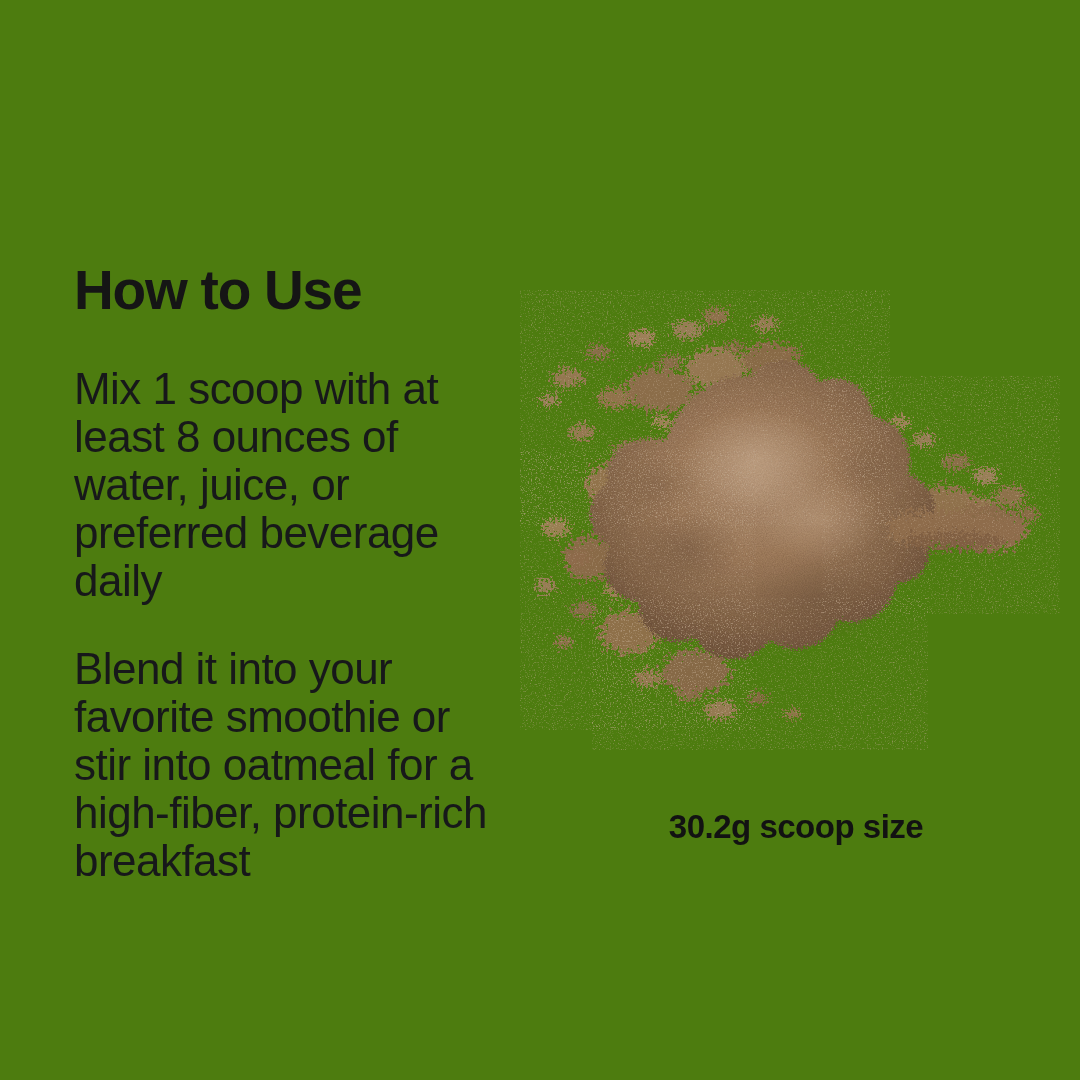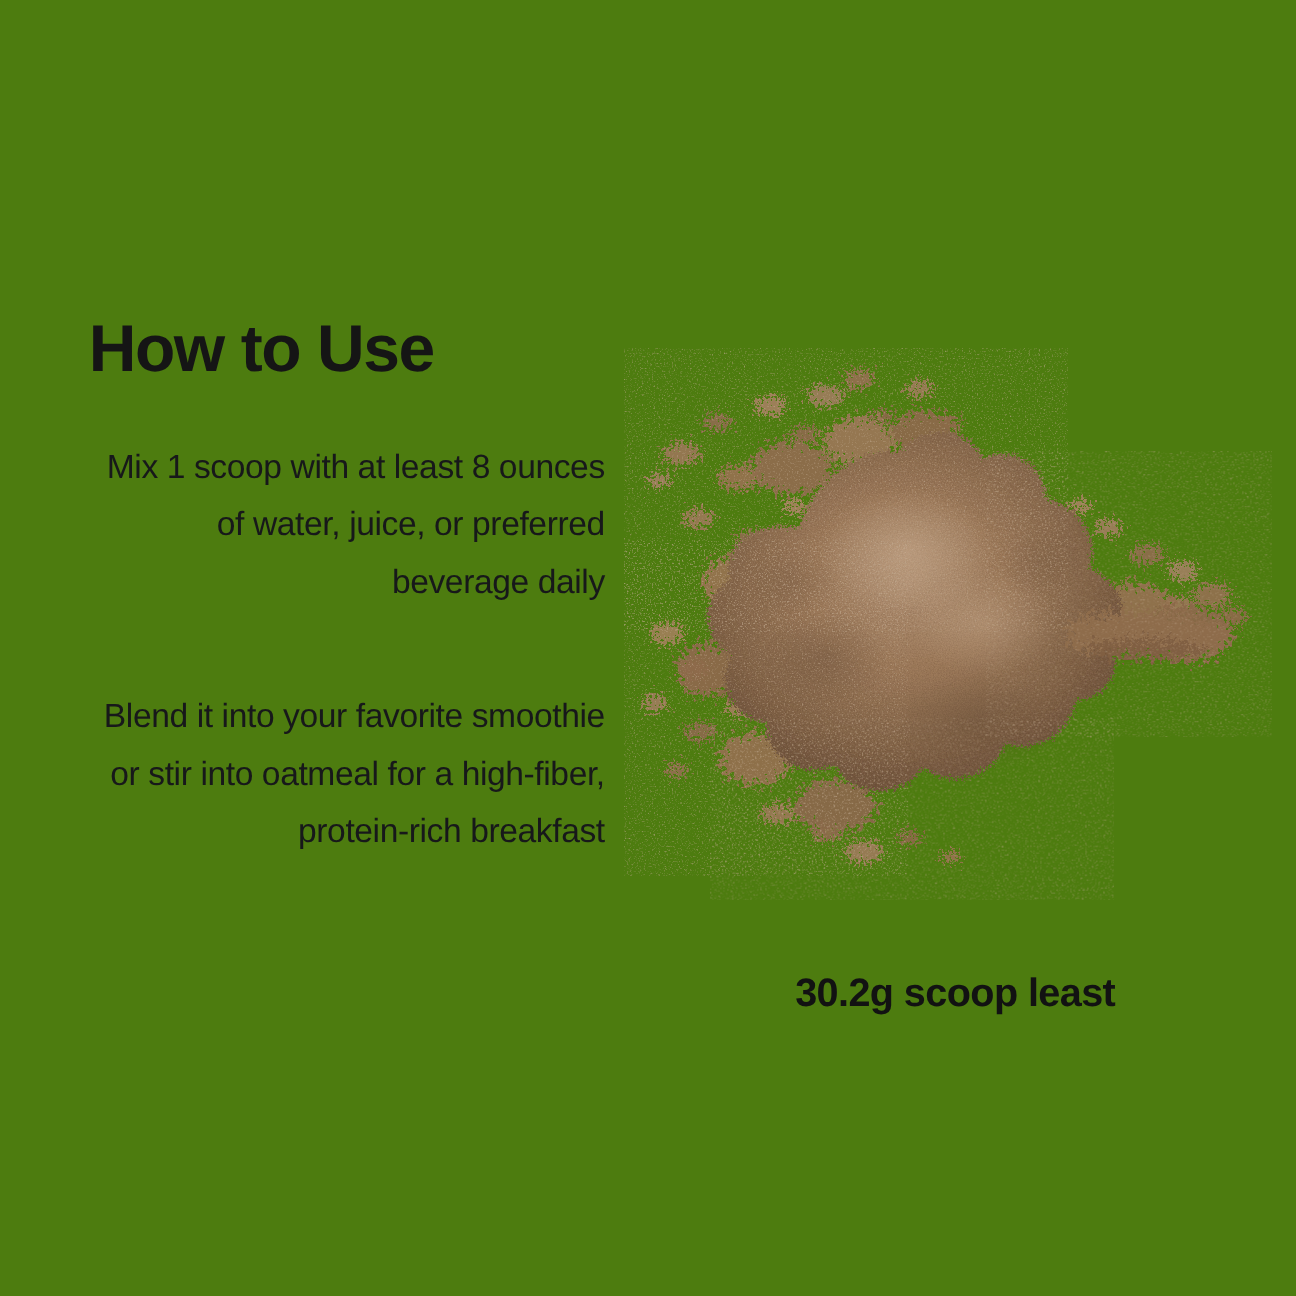--- a/index.html
+++ b/index.html
@@ -31,31 +31,30 @@
   .heading {
     font-size: 55px;
     font-weight: 700;
     letter-spacing: -0.022em;
     line-height: 1.04;
     color: #151515;
     margin: 0 0 46px 0;
     white-space: nowrap;
   }
   .para {
-    font-size: 28px;
+    font-size: 44px;
     font-weight: 400;
     line-height: 48px;
     letter-spacing: -0.012em;
     color: #17181a;
     margin: 0;
     width: 430px;
-    text-align: right;
   }
   .para + .para {
-    margin-top: 64px;
+    margin-top: 40px;
   }
 
   
   .powder-wrap {
     position: absolute;
     left: 520px;
     top: 290px;
     width: 540px;
     height: 460px;
   }
@@ -226,15 +225,15 @@
 
       <g opacity="0.7">
         <rect x="10" y="20" width="300" height="180" filter="url(#dust)"></rect>
         <rect x="20" y="200" width="180" height="200" filter="url(#dust)"></rect>
         <rect x="340" y="120" width="190" height="170" filter="url(#dust)"></rect>
         <rect x="120" y="330" width="240" height="110" filter="url(#dust)"></rect>
       </g>
     </svg>
   </div>
 
-  <div class="caption">30.2g scoop least</div>
+  <div class="caption">30.2g scoop size</div>
 
 </div>
 
 </body></html>

